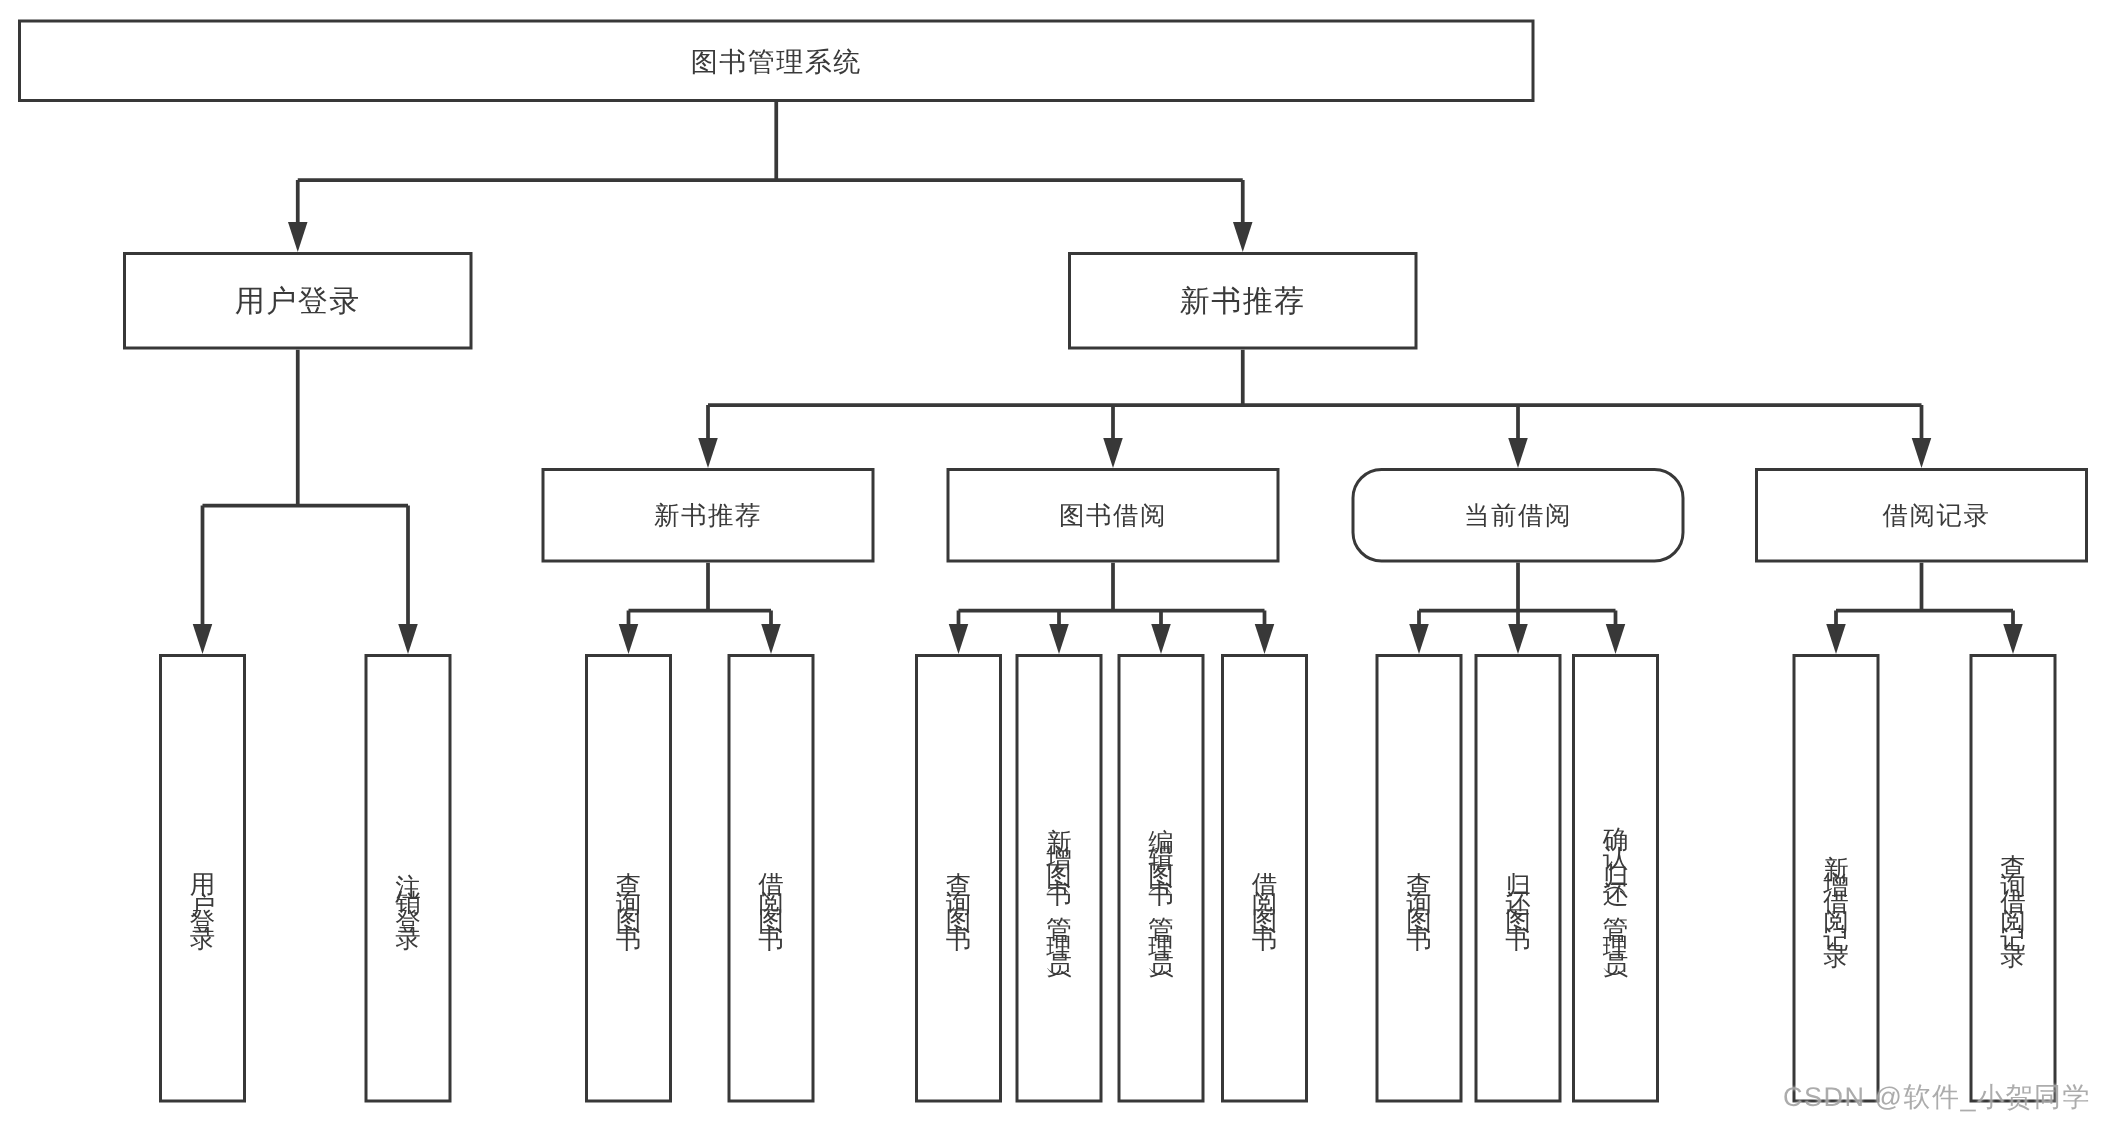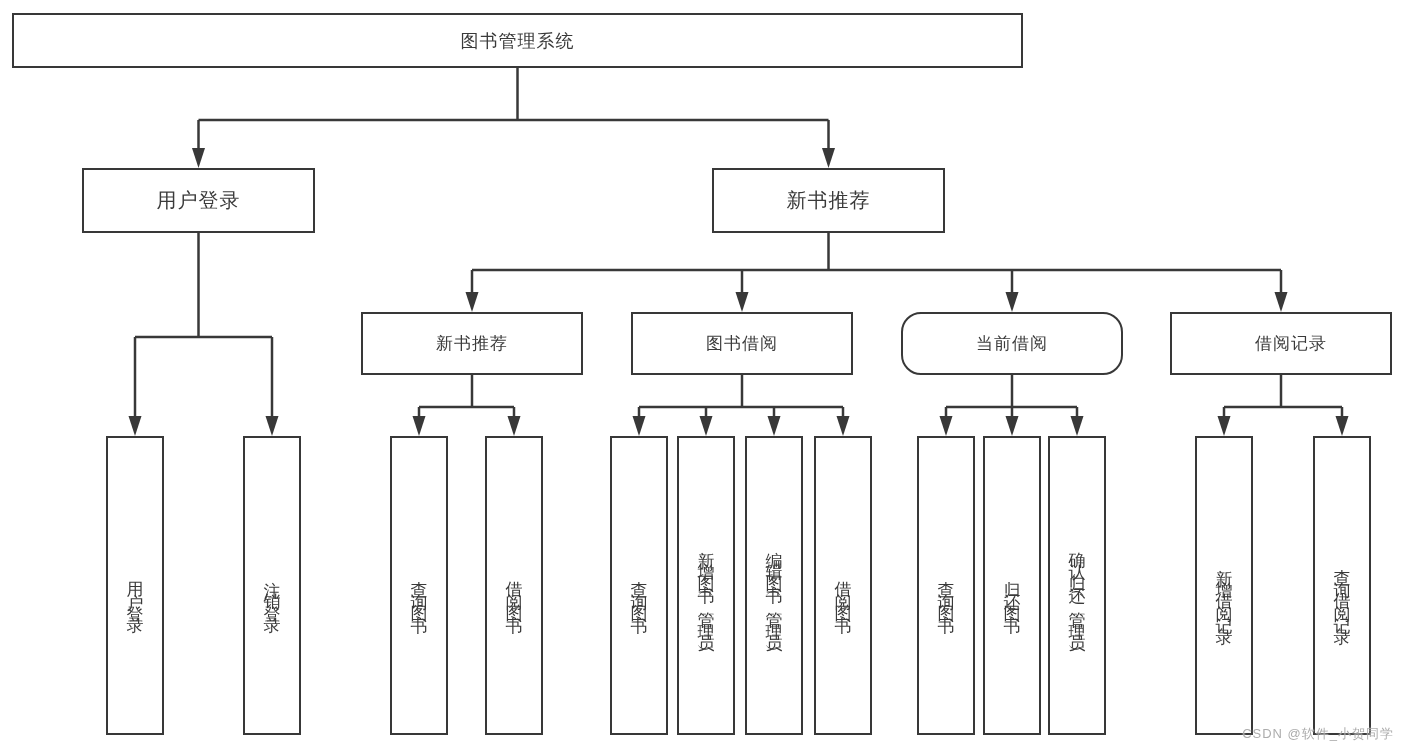--- a/index.html
+++ b/index.html
@@ -37,21 +37,21 @@
   svg.connectors {
     position: absolute;
     left: 0; top: 0;
     z-index: 1;
   }
   svg.connectors line    { stroke: #383838; stroke-width: 2.5; }
   svg.connectors polygon { fill: #383838; stroke: none; }
   .watermark {
     position: absolute;
     right: 8px; bottom: 4px;
-    font-size: 13px;
+    font-size: 18px;
     color: rgba(158,158,158,0.85);
     text-shadow: 0 0 2px rgba(255,255,255,0.9);
     z-index: 3;
     letter-spacing: 1px;
     white-space: nowrap;
   }
 </style>
 </head>
 <body>
 

